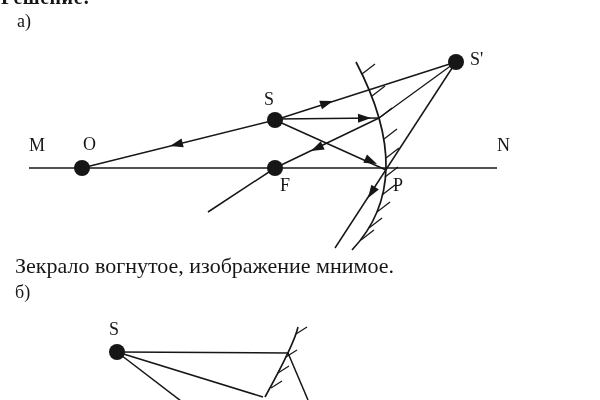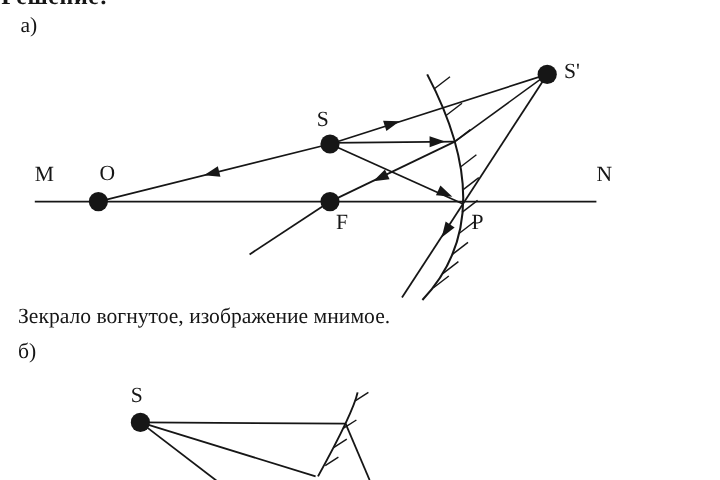--- a/index.html
+++ b/index.html
@@ -22,21 +22,21 @@
   .title-clipped {
     position: absolute;
     left: 1px; top: -14px;
     font-size: 20px;
     font-weight: bold;
     letter-spacing: 0.5px;
   }
   .caption {
     position: absolute;
     left: 15px; top: 253px;
-    font-size: 18px;
+    font-size: 22px;
   }
   .sec-label { font-size: 18px; }
   svg.diagram {
     position: absolute;
     left: 0; top: 0;
     color: var(--ink, #161616);
   }
   svg .stroke { stroke: currentColor; fill: none; }
   svg .fill   { fill: currentColor; stroke: none; }
 </style>

